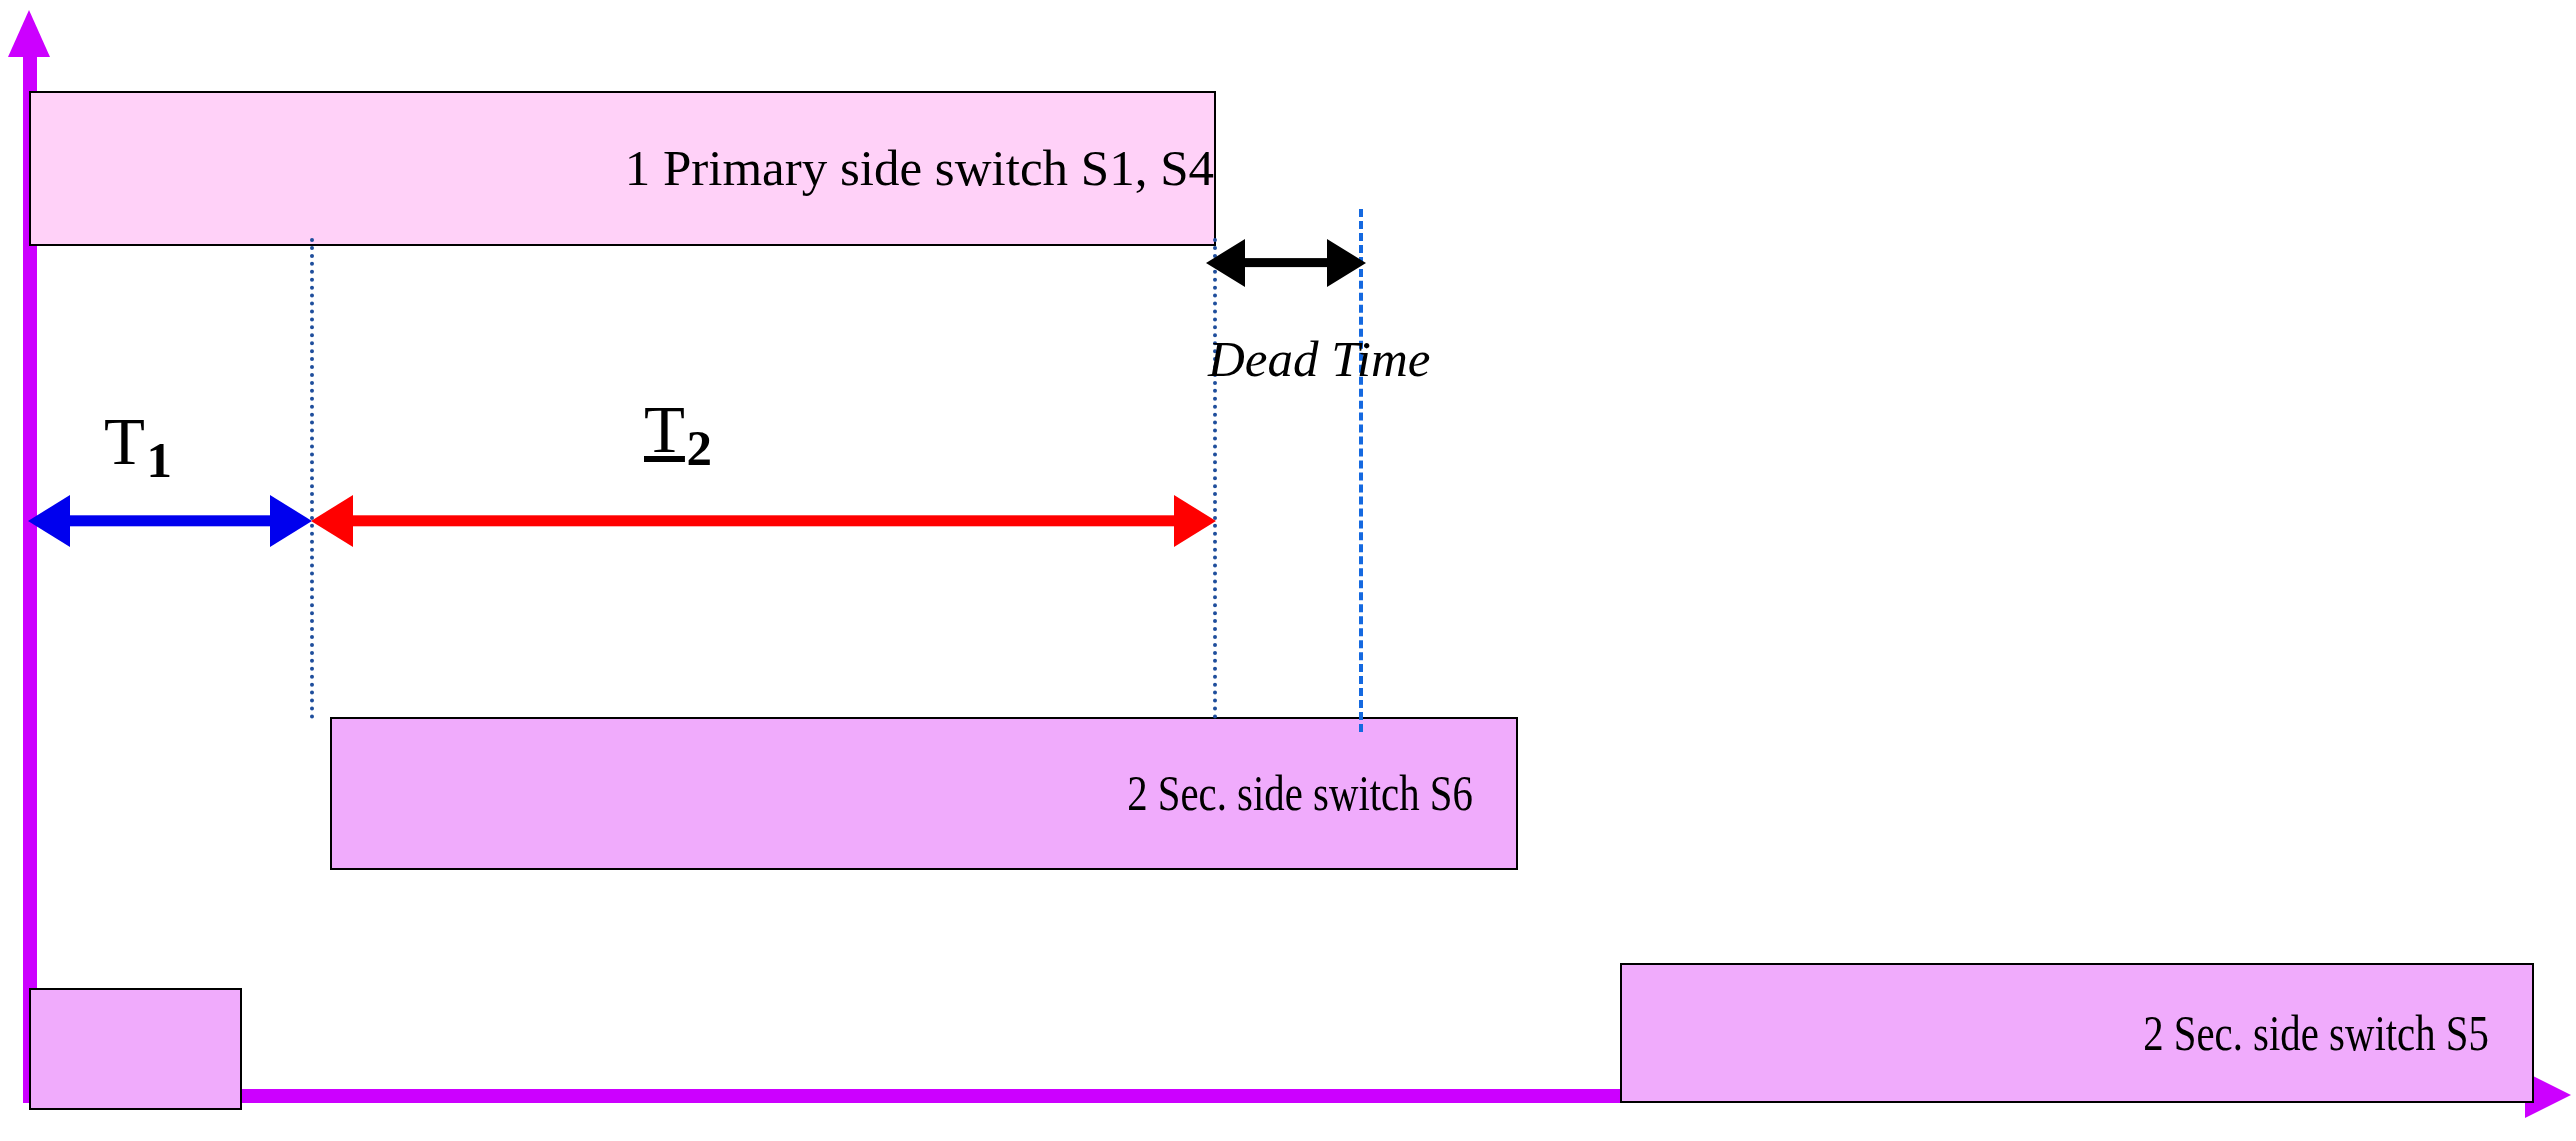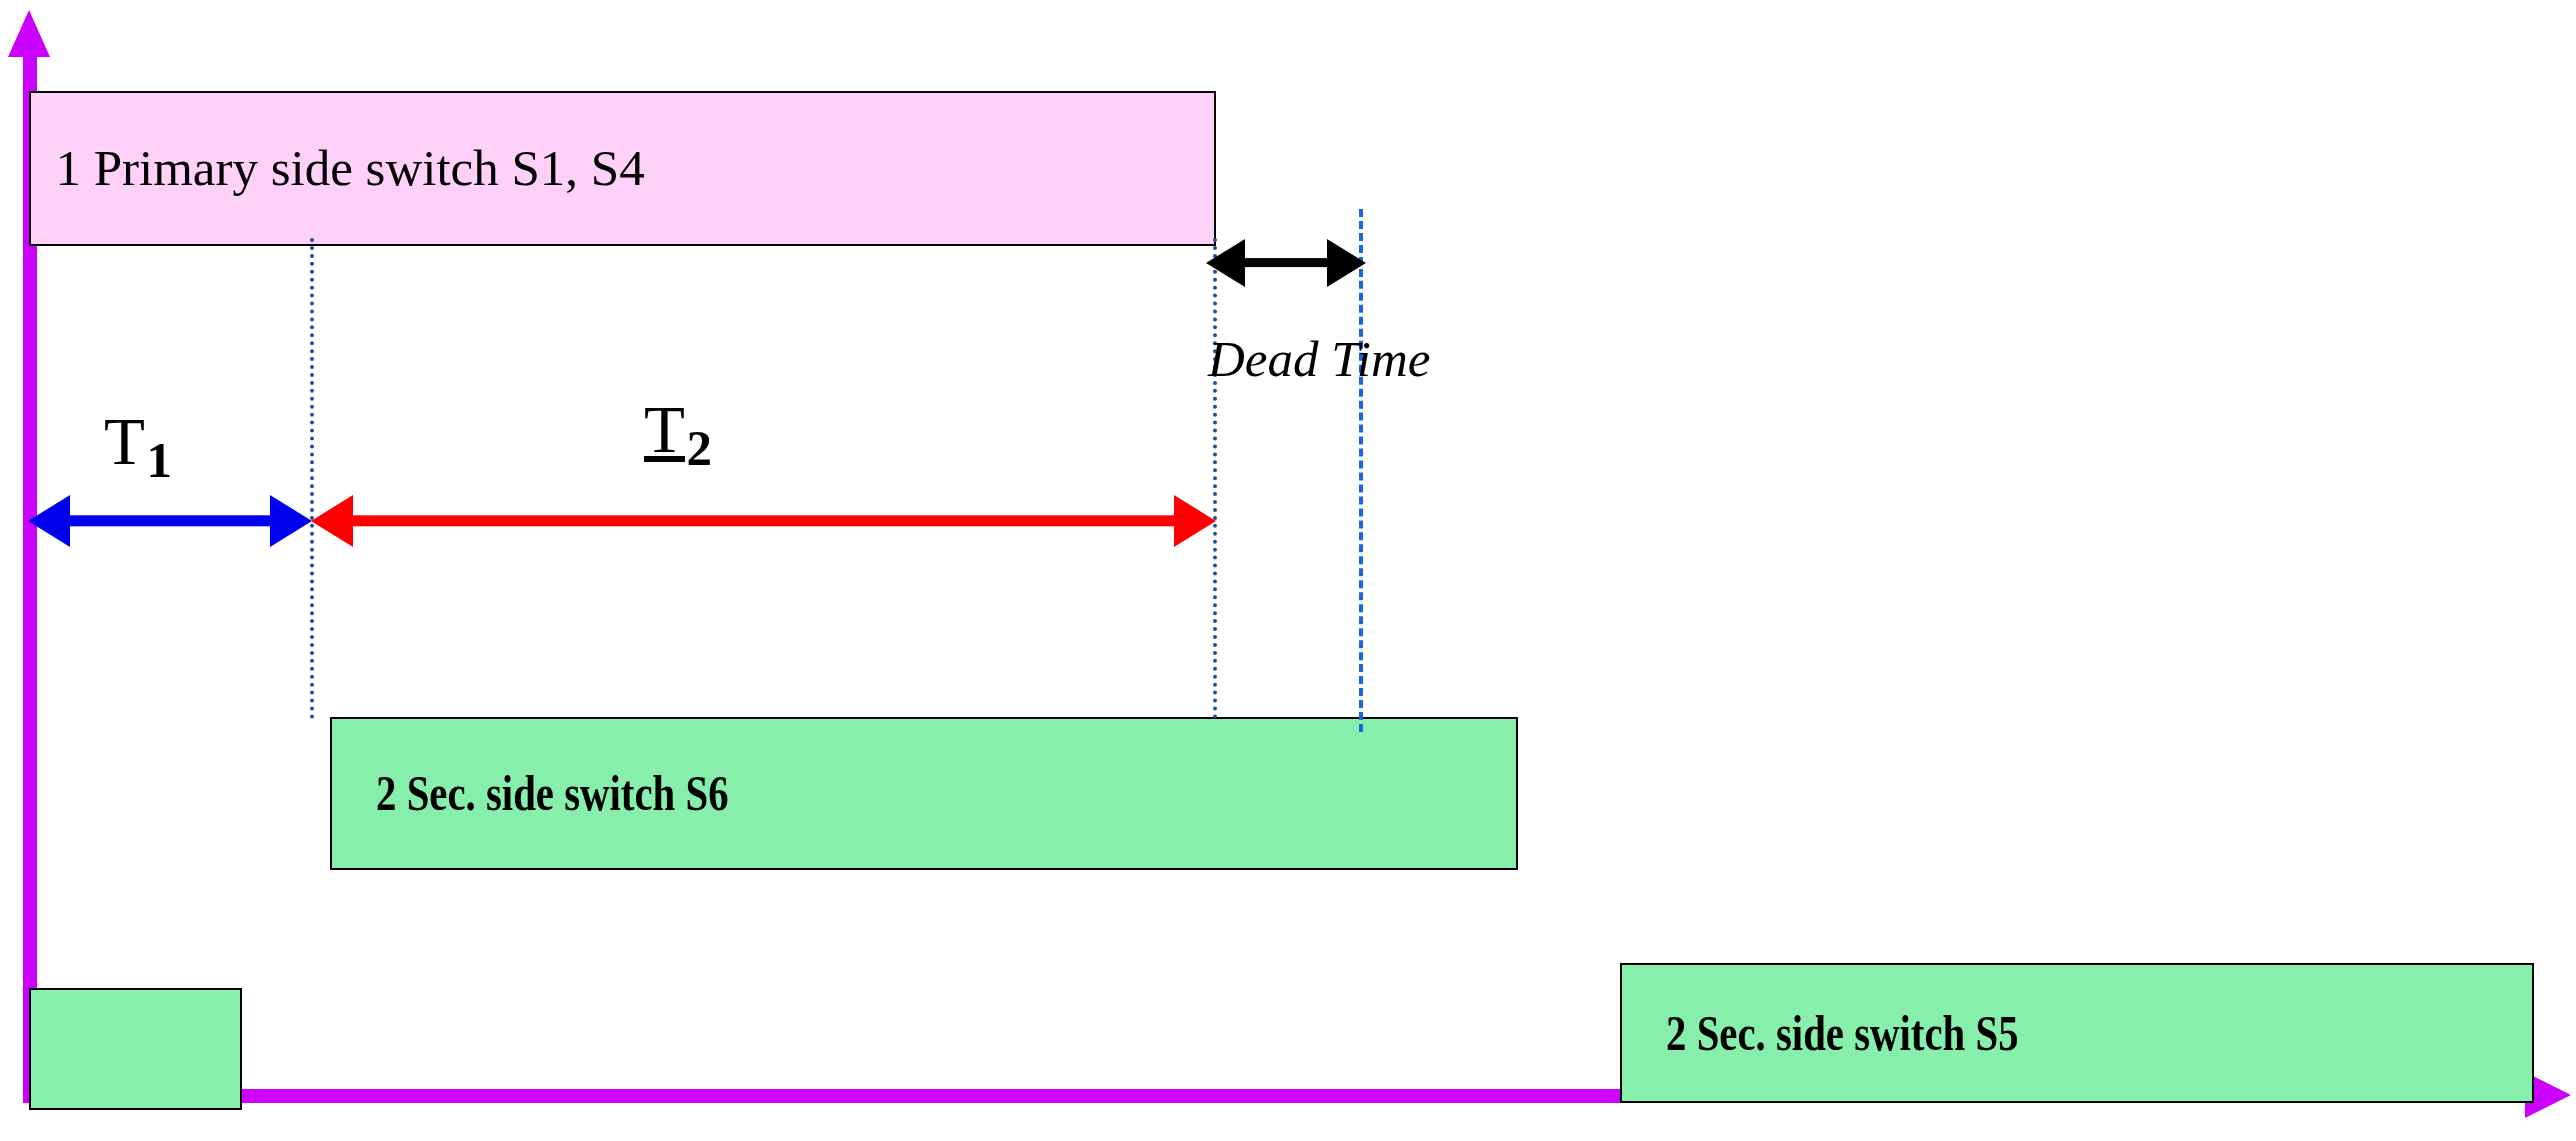--- a/index.html
+++ b/index.html
@@ -52,25 +52,25 @@
     border-left: 46px solid #cc00ff;
   }
 
   
   .sig-box {
     position: absolute;
     box-sizing: border-box;
     border: 2.4px solid #000000;
     display: flex;
     align-items: center;
-    justify-content: flex-start;
+    justify-content: flex-end;
     white-space: nowrap;
   }
   .sig-box.pink   { background: #ffd1f8; }
-  .sig-box.green  { background: #86efac; font-weight: bold; }
+  .sig-box.green  { background: #f0abfc; }
 
   .box-text {
     font-size: 51px;
     color: #000000;
     letter-spacing: 0px;
     line-height: 1;
   }
   .box-text.condensed {
     transform: scaleX(0.80);
     transform-origin: center center;

